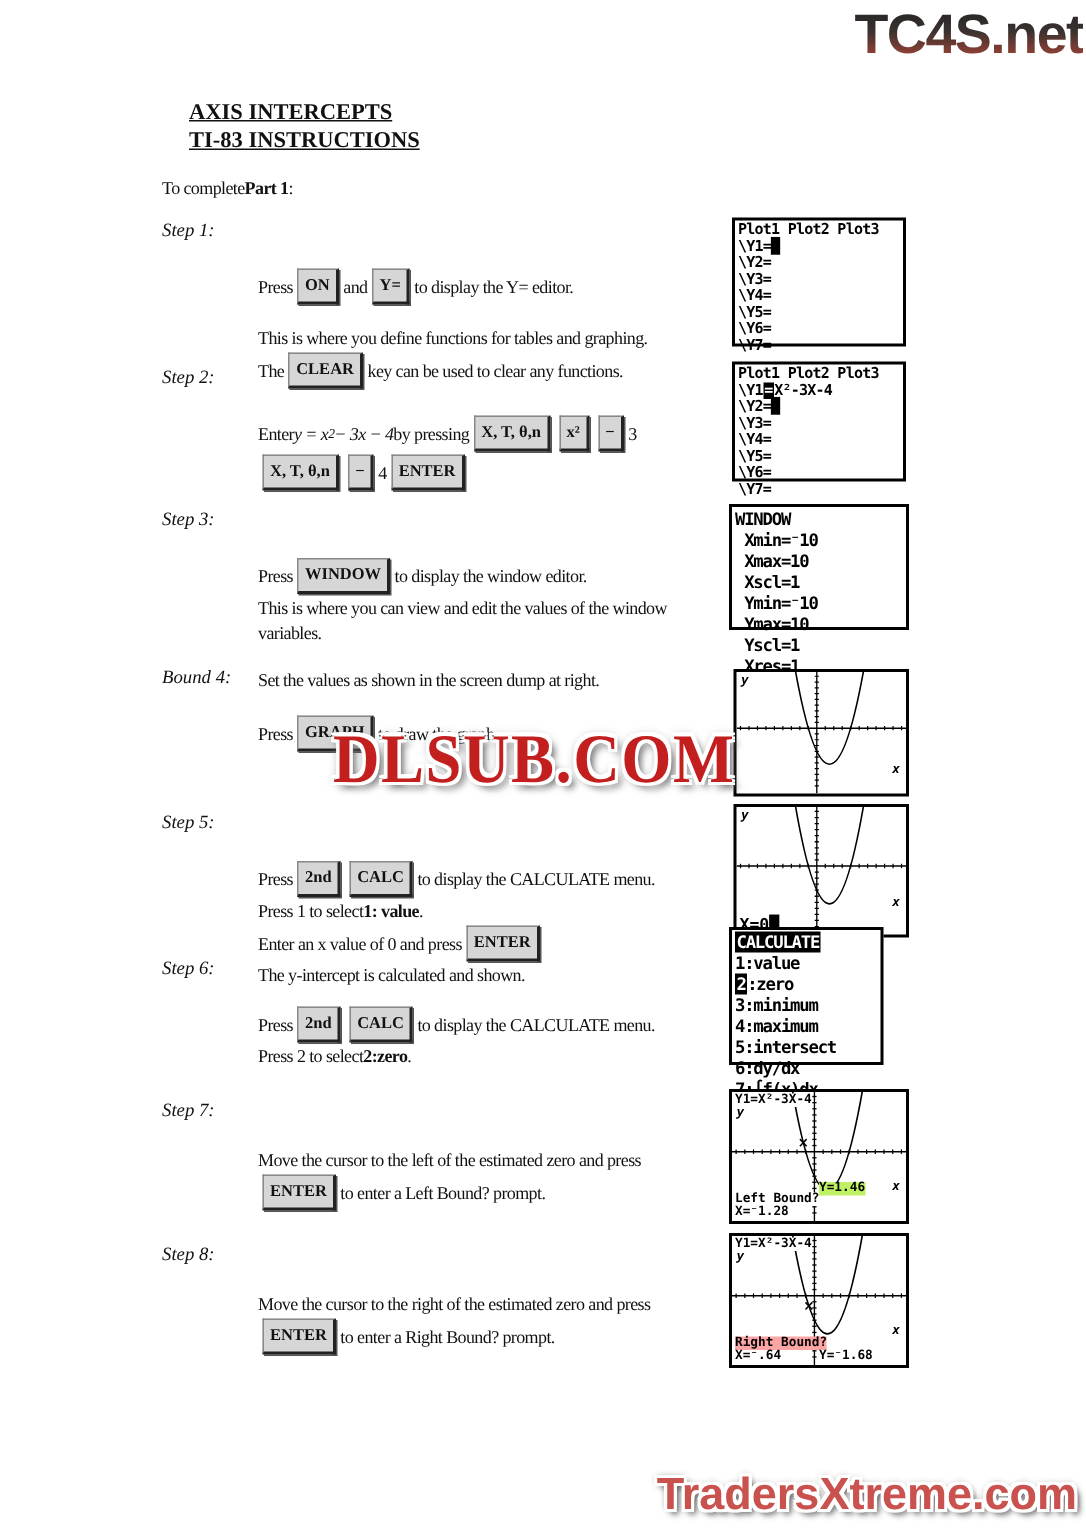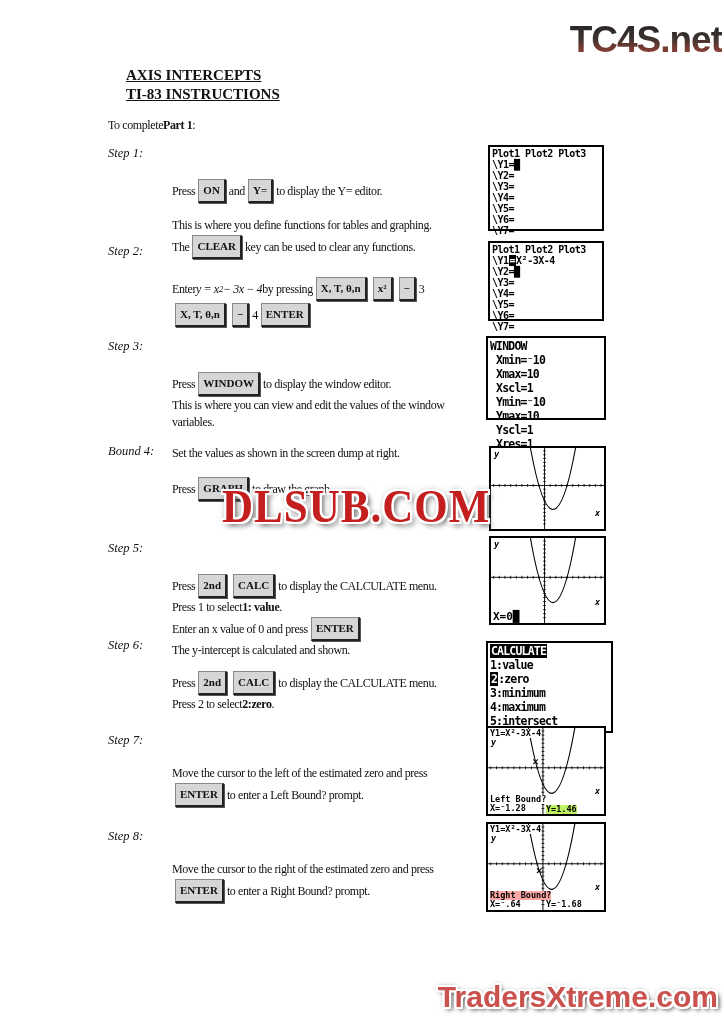--- a/index.html
+++ b/index.html
@@ -3,21 +3,21 @@
 <meta charset="utf-8">
 <style>
   html,body{margin:0;padding:0;background:#e8e8e8;}
   .page{position:relative;width:724px;height:1024px;background:#ffffff;overflow:hidden;
         font-family:"Liberation Serif",serif;color:#111;}
 
   
   .logo-top{position:absolute;top:2px;right:2px;font-family:"Liberation Sans",sans-serif;
     font-weight:bold;font-size:37px;letter-spacing:-1px;
     background:linear-gradient(180deg,#202020 0%,#3a3230 45%,#8d4034 80%,#c0392b 97%);
-    -webkit-background-clip:text;background-clip:text;color:transparent;margin-top:17px;}
+    -webkit-background-clip:text;background-clip:text;color:transparent;}
 
   .title{position:absolute;left:126px;top:66px;font-weight:bold;font-size:15px;line-height:19px;text-decoration:underline;}
 
   .intro{position:absolute;left:108px;top:117px;font-size:12.5px;}
 
   .step{position:absolute;left:108px;width:380px;}
   .step .label{position:absolute;left:0;top:0;font-style:italic;font-size:12.5px;}
   .step .content{margin-left:64px;margin-top:32px;}
   .line{min-height:17px;font-size:12px;letter-spacing:-0.4px;white-space:nowrap;display:flex;align-items:center;}
   .s1{top:146px}.s2{top:244px}.s3{top:339px}.s4{top:444px}
@@ -31,21 +31,21 @@
   sup.math{font-family:"Liberation Serif",serif;font-style:italic;font-size:9px;}
   b{letter-spacing:-0.4px;}
 
   
   .screen{position:absolute;border:2px solid #000;background:#fff;box-sizing:border-box;}
   .sc1{left:488px;top:145px;width:116px;height:86px}
   .sc2{left:488px;top:241px;width:116px;height:80px}
   .sc3{left:486px;top:336px;width:120px;height:84px}
   .sc4{left:489px;top:446px;width:117px;height:85px}
   .sc5{left:489px;top:536px;width:117px;height:89px}
-  .sc6{left:486px;top:641px;width:127px;height:92px}
+  .sc6{left:486px;top:618px;width:103px;height:92px}
   .sc7{left:486px;top:726px;width:120px;height:90px}
   .sc8{left:486px;top:822px;width:120px;height:90px}
 
   .calc{font-family:"DejaVu Sans Mono",monospace;font-weight:bold;display:flex;flex-direction:column;
         height:100%;padding:1px 2px;box-sizing:border-box;color:#000;border-radius:10px;}
   .calc.sm{font-size:10px;letter-spacing:-0.5px;}
   .calc.lg{font-size:11.5px;letter-spacing:-0.8px;}
   .cline{flex:1;display:flex;align-items:center;white-space:pre;}
   .inv{background:#000;color:#fff;padding:0 1px;}
 
@@ -415,21 +415,21 @@
         <line x1="52.6" y1="-1" x2="55.4" y2="-1" stroke="#000" stroke-width="0.8"></line>
         <path d="M 35.8 -23.2 Q 62.5 144.7 89.3 -23.2" fill="none" stroke="#000" stroke-width="1.1"></path>
         <line x1="44.504" y1="29.252" x2="48.904" y2="33.652" stroke="#000" stroke-width="1"></line>
         <line x1="44.504" y1="33.652" x2="48.904" y2="29.252" stroke="#000" stroke-width="1"></line>
       </svg>
       <div class="gtext" style="top: 1px; left: 2px; background: rgb(255, 255, 255);">Y1=X²-3X-4</div>
       <div class="gtext" style="top: 10px; left: 3px; font-style: italic;">y</div>
       <div class="gtext" style="right: 4px; bottom: 18px; font-style: italic;">x</div>
       <div class="gtext" style="left: 2px; bottom: 10px; background: rgb(255, 255, 255);">Left Bound?</div>
       <div class="gtext" style="left: 2px; bottom: 1px; background: rgb(255, 255, 255);">X=⁻1.28</div>
-      <div class="gtext" style="left: 58px; bottom: 0; background: #bef264;">Y=1.46</div>
+      <div class="gtext" style="left: 58px; bottom: 17px; background: #bef264;">Y=1.46</div>
     </div>
   <div id="screen-8" class="screen sc8" style="position: absolute;">
       <svg viewBox="0 0 114 80" preserveAspectRatio="none" style="width: 100%; height: 100%; display: block;">
         <line x1="0" y1="37" x2="114" y2="37" stroke="#000" stroke-width="0.9"></line>
         <line x1="54" y1="0" x2="54" y2="80" stroke="#000" stroke-width="0.9"></line>
         <line x1="-3" y1="35.6" x2="-3" y2="38.4" stroke="#000" stroke-width="0.8"></line>
         <line x1="2.6999999999999957" y1="35.6" x2="2.6999999999999957" y2="38.4" stroke="#000" stroke-width="0.8"></line>
         <line x1="8.399999999999999" y1="35.6" x2="8.399999999999999" y2="38.4" stroke="#000" stroke-width="0.8"></line>
         <line x1="14.100000000000001" y1="35.6" x2="14.100000000000001" y2="38.4" stroke="#000" stroke-width="0.8"></line>
         <line x1="19.799999999999997" y1="35.6" x2="19.799999999999997" y2="38.4" stroke="#000" stroke-width="0.8"></line>

